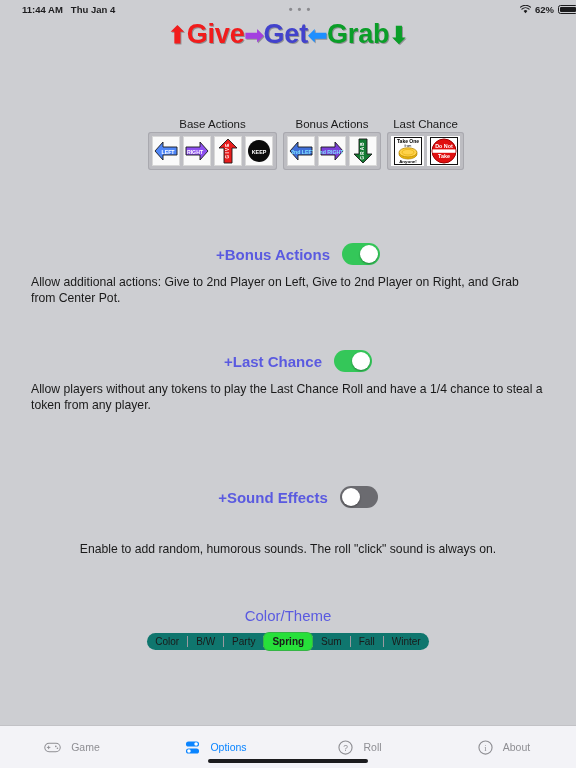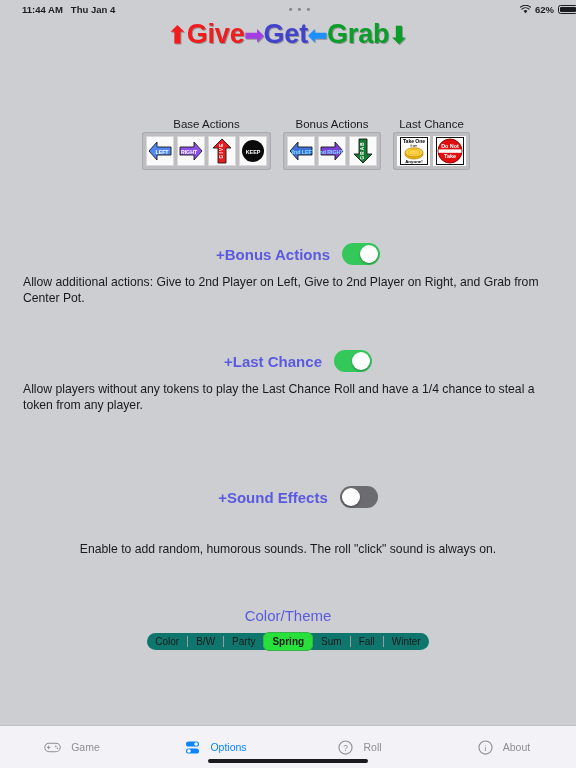--- a/index.html
+++ b/index.html
@@ -45,21 +45,21 @@
     text-shadow: 1px 1px 0 rgba(0,0,0,0.30);
     white-space: nowrap;
   }
   .title span { display:inline-block; }
   .t-arrow { font-size: 23px; }
 
   
   .legend {
     position: absolute; top: 118px; left: 0; width: 576px;
     display: flex; justify-content: center; align-items: flex-start;
-    gap: 12px;
+    gap: 6px;
     padding-left: 36px;
   }
   .legend-group { display: flex; flex-direction: column; align-items: center; }
   .legend-title { font-size: 11.5px; color: #1a1a1a; margin-bottom: 2px; }
   .tile-row {
     display: flex; gap: 3px; padding: 4px;
     background: #bdbdc2; border-radius: 3px;
     box-shadow: 0 0 0 1px #a9a9af inset;
   }
   .tile {
@@ -83,21 +83,21 @@
   .switch.on { background: #34c759; }
   .switch.off { background: #6b6b70; }
   .knob {
     position:absolute; top:2px; width:18px; height:18px; border-radius:50%;
     background:#fff; box-shadow: 0 1px 2px rgba(0,0,0,0.35);
   }
   .switch.on .knob { left: 18px; }
   .switch.off .knob { left: 2px; }
   .opt-desc {
     font-size: 12.2px; color: #1a1a1a; line-height: 1.35;
-    padding: 0 23px; margin-top: 9px;
+    padding: 0 31px; margin-top: 9px;
   }
   .opt-desc.centered { text-align: center; padding: 0 60px; margin-top: 33px; }
 
   
   .theme-wrap { position:absolute; left:0; width:576px; text-align:center; }
   .theme-title { font-size: 15px; font-weight: normal; color:#5a5ae0; }
   .segmented {
     display: inline-flex; margin-top: 9px;
     background: #0f766e; border-radius: 10px; padding: 0;
     align-items: center;

